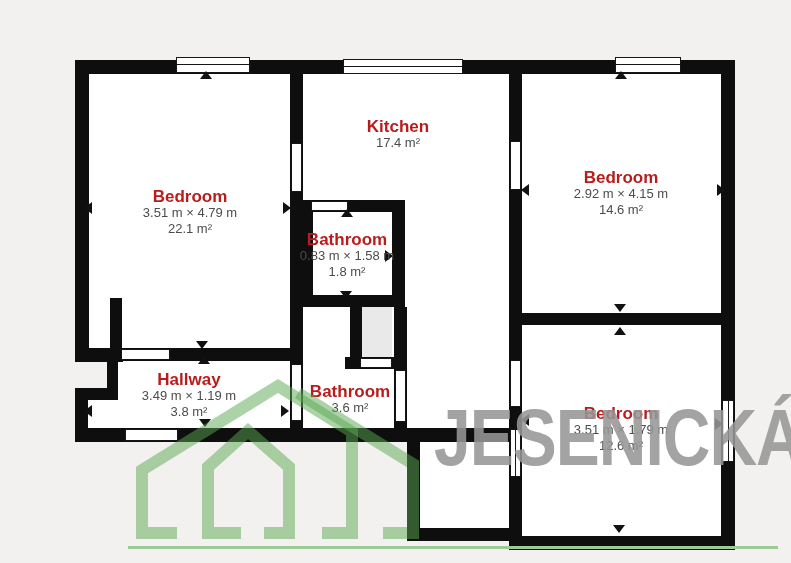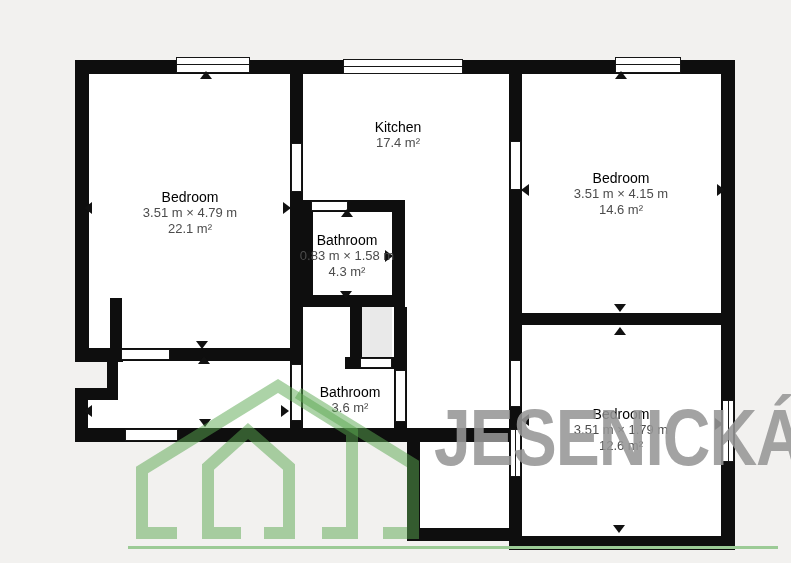--- a/index.html
+++ b/index.html
@@ -15,21 +15,21 @@
   .wall{position:absolute;background:#0e0e0e;z-index:3;}
   .opening{position:absolute;background:#ffffff;border:1px solid #161616;box-sizing:border-box;z-index:4;}
   .window-h::after{content:"";position:absolute;left:0;right:0;top:45%;height:0;border-top:1px solid #161616;}
   .window-v::after{content:"";position:absolute;top:0;bottom:0;left:45%;width:0;border-left:1px solid #161616;}
   .tri{position:absolute;width:0;height:0;z-index:5;}
   .tri-up{border-left:6px solid transparent;border-right:6px solid transparent;border-bottom:8px solid #111;}
   .tri-down{border-left:6px solid transparent;border-right:6px solid transparent;border-top:8px solid #111;}
   .tri-left{border-top:6px solid transparent;border-bottom:6px solid transparent;border-right:8px solid #111;}
   .tri-right{border-top:6px solid transparent;border-bottom:6px solid transparent;border-left:8px solid #111;}
   .room-label{position:absolute;transform:translateX(-50%);text-align:center;z-index:6;white-space:nowrap;}
-  .rname{font-size:14px;font-weight:normal;color:#000000;line-height:16px;}
+  .rname{font-size:17px;font-weight:bold;color:#b91c1c;line-height:16px;}
   .rdims,.rarea{font-size:13px;color:#4c4c4c;line-height:16px;}
   .rdims:empty{display:none;}
   #logo{position:absolute;left:115px;top:370px;z-index:7;}
   #underline{position:absolute;left:128px;top:546px;width:650px;height:3px;background:#9ccb96;z-index:7;}
   #wm-line1{
     position:absolute;left:434px;top:397px;z-index:8;
     font-size:66px;font-weight:bold;letter-spacing:-1px;line-height:1;
     color:rgba(150,150,150,0.88);
     transform:scaleY(1.22);transform-origin:0 0;
   }
@@ -118,27 +118,32 @@
     <div class="rdims">3.51 m × 4.79 m</div>
     <div class="rarea">22.1 m²</div>
   </div>
   <div class="room-label" style="left:398px;top:119px">
     <div class="rname">Kitchen</div>
 
     <div class="rarea">17.4 m²</div>
   </div>
   <div class="room-label" style="left:621px;top:170px">
     <div class="rname">Bedroom</div>
-    <div class="rdims">3.51 m × 4.15 m</div>
+    <div class="rdims">2.92 m × 4.15 m</div>
     <div class="rarea">14.6 m²</div>
   </div>
   <div class="room-label" style="left:347px;top:232px">
     <div class="rname">Bathroom</div>
     <div class="rdims">0.83 m × 1.58 m</div>
-    <div class="rarea">4.3 m²</div>
+    <div class="rarea">1.8 m²</div>
+  </div>
+  <div class="room-label" style="left:189px;top:372px">
+    <div class="rname">Hallway</div>
+    <div class="rdims">3.49 m × 1.19 m</div>
+    <div class="rarea">3.8 m²</div>
   </div>
   <div class="room-label" style="left:350px;top:384px">
     <div class="rname">Bathroom</div>
 
     <div class="rarea">3.6 m²</div>
   </div>
   <div class="room-label" style="left:621px;top:406px">
     <div class="rname">Bedroom</div>
     <div class="rdims">3.51 m × 1.79 m</div>
     <div class="rarea">12.6 m²</div>

